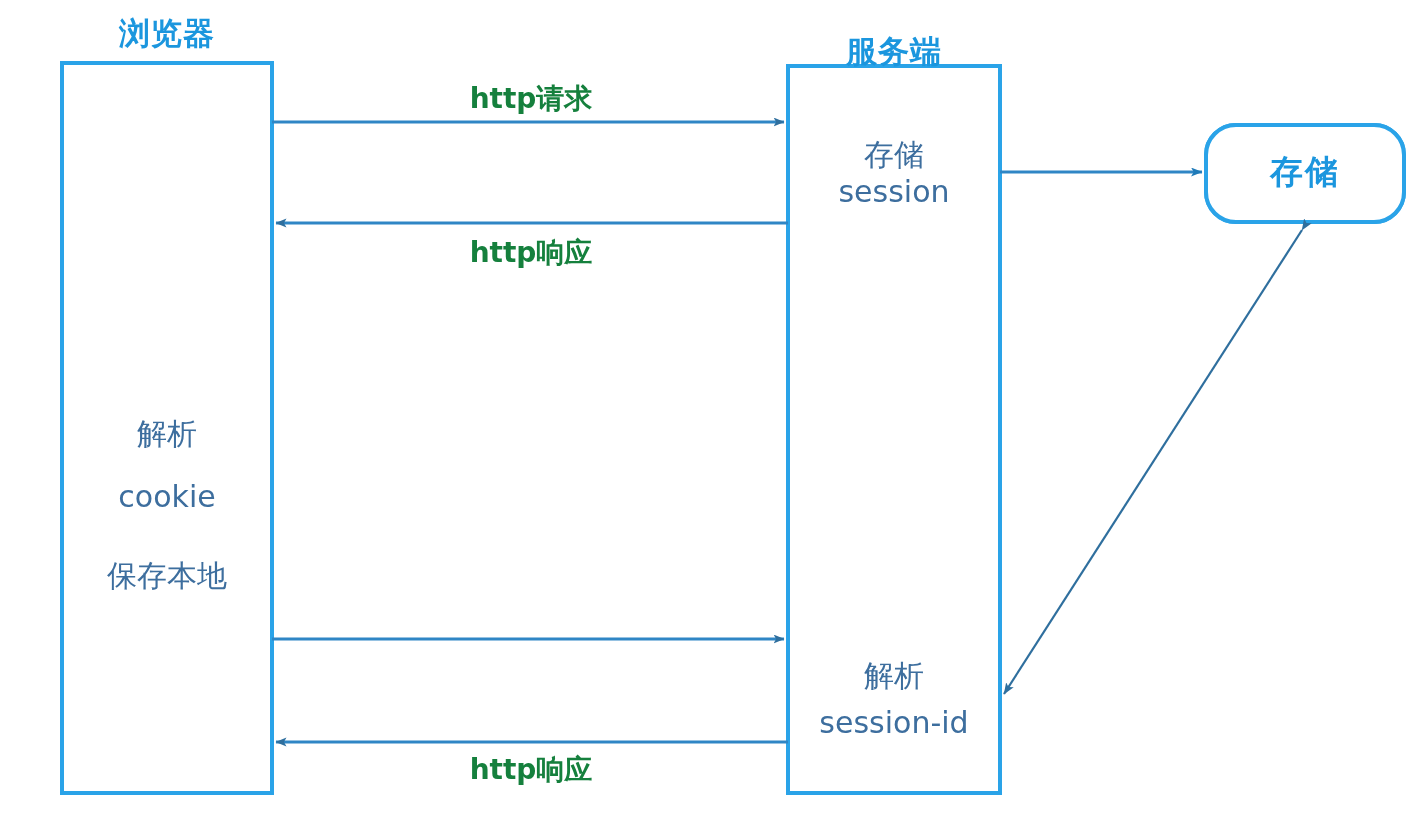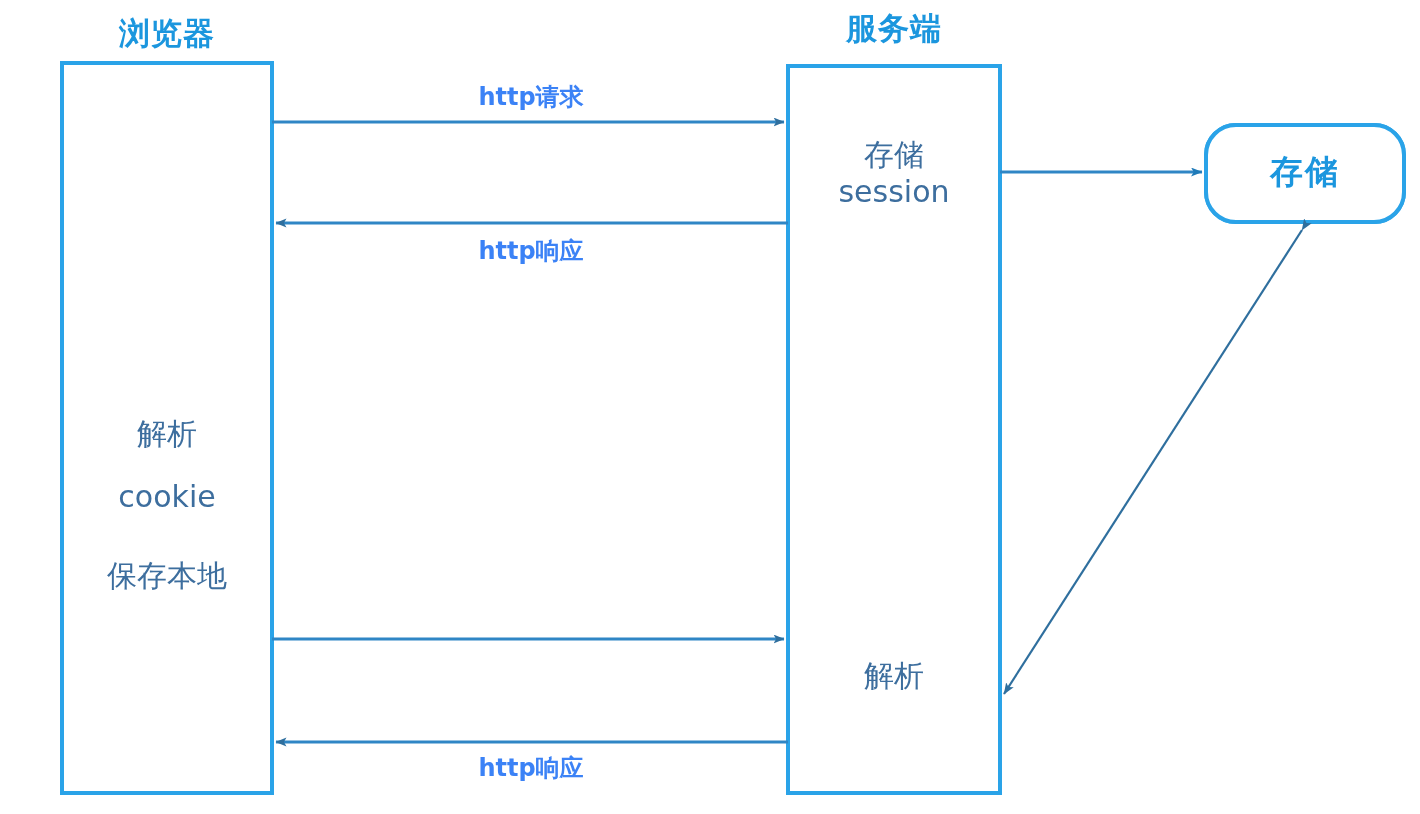--- a/index.html
+++ b/index.html
@@ -33,22 +33,22 @@
   .participant-title {
     font-weight: bold;
     color: #1b96de;
     font-size: 31px;
     letter-spacing: 1px;
     text-align: center;
   }
   
   .arrow-label {
     font-weight: bold;
-    color: #3b82f6;
-    font-size: 24px;
+    color: #15803d;
+    font-size: 28px;
     text-align: center;
   }
   
   .box-text {
     color: #3d6e9e;
     font-size: 30px;
     font-weight: normal;
     text-align: center;
     line-height: 1.28;
   }
@@ -106,32 +106,33 @@
 
     <line x1="788" y1="742" x2="276" y2="742" stroke="#2f86c5" stroke-width="3" marker-end="url(#arrow-left-end)"></line>
 
     <line x1="1000" y1="172" x2="1202" y2="172" stroke="#2f86c5" stroke-width="3" marker-end="url(#arrow-blue)"></line>
 
     <line x1="1302" y1="230" x2="1004" y2="694" stroke="#2f6f9e" stroke-width="2.2" marker-start="url(#arrow-diag)" marker-end="url(#arrow-diag)"></line>
   </svg>
 
   <div class="txt participant-title centered" style="left:167px; top:18px;">浏览器</div>
 
-  <div class="txt participant-title centered" style="left:894px; top:13px;">服务端</div>
+  <div class="txt participant-title centered" style="left:894px; top:36px;">服务端</div>
 
   <div class="txt store-node-label centered" style="left:1305px; top:155px;">存储</div>
 
   <div class="txt box-text centered" style="left:167px; top:415px;">解析</div>
   <div class="txt box-text centered" style="left:167px; top:478px;">cookie</div>
   <div class="txt box-text centered" style="left:167px; top:557px;">保存本地</div>
 
   <div class="txt box-text centered" style="left:894px; top:136px;">存储</div>
   <div class="txt box-text centered" style="left:894px; top:173px;">session</div>
 
   <div class="txt box-text centered" style="left:894px; top:657px;">解析</div>
+  <div class="txt box-text centered" style="left:894px; top:704px;">session-id</div>
 
   <div class="txt arrow-label centered" style="left:531px; top:85px;">http请求</div>
 
   <div class="txt arrow-label centered" style="left:531px; top:239px;">http响应</div>
 
 
   <div class="txt arrow-label centered" style="left:531px; top:756px;">http响应</div>
 
 </div>
 

